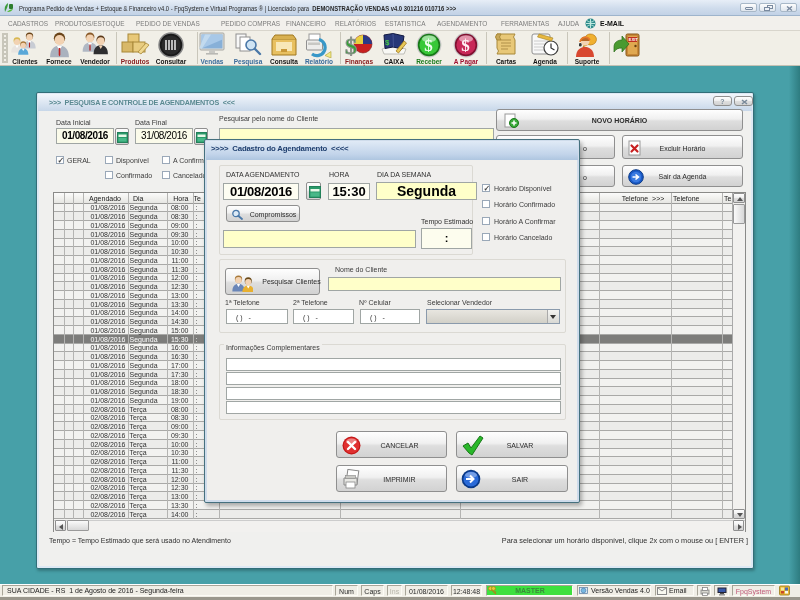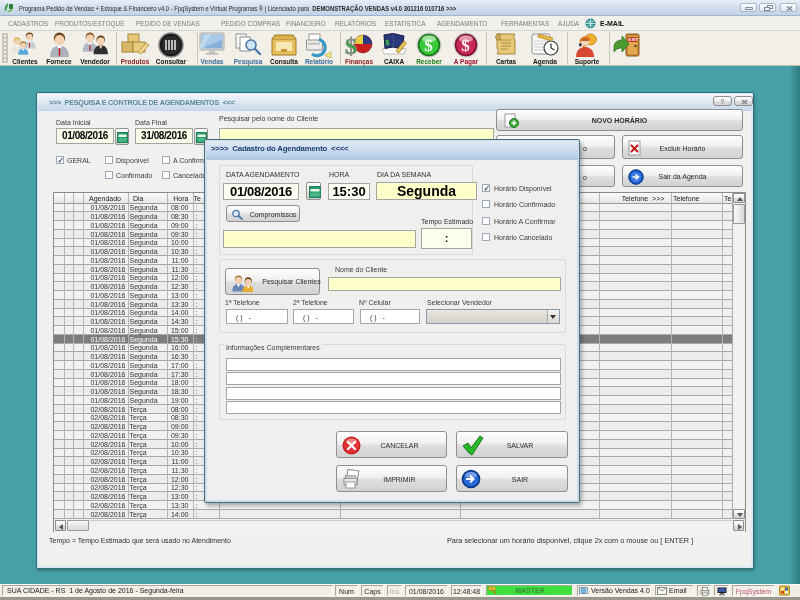--- a/index.html
+++ b/index.html
@@ -243,21 +243,21 @@
     </div>
 <div class="btn" style="left:115px;top:128px;width:14px;height:17px;border-radius:2px;">
       <svg class="ab" style="left:1px;top:2.5px" width="11" height="11" viewBox="0 0 11 11">
         <rect width="11" height="11" rx="1" fill="#2a9a6a" stroke="#1a6a4a"></rect>
         <rect x="1.5" y="2.5" width="8" height="2.5" fill="#e8f8e8"></rect>
         <rect x="1.5" y="6" width="8" height="3.5" fill="#48b888"></rect>
       </svg>
     </div>
 <div class="lbl" style="left:135px;top:119px;">Data Final</div>
 <div class="fld" style="left:135px;top:128px;width:58px;height:16px;background:#fbfbea;text-align:center;">
-      <span style="display:block;font-size:10px;font-weight:bold;line-height:10px;margin-top:2px;letter-spacing:-0.4px;">31/08/2016</span>
+      <span style="display:block;font-size:10px;font-weight:normal;line-height:10px;margin-top:2px;letter-spacing:-0.4px;">31/08/2016</span>
     </div>
 <div class="btn" style="left:194px;top:128px;width:14px;height:17px;border-radius:2px;">
       <svg class="ab" style="left:1px;top:2.5px" width="11" height="11" viewBox="0 0 11 11">
         <rect width="11" height="11" rx="1" fill="#2a9a6a" stroke="#1a6a4a"></rect>
         <rect x="1.5" y="2.5" width="8" height="2.5" fill="#e8f8e8"></rect>
         <rect x="1.5" y="6" width="8" height="3.5" fill="#48b888"></rect>
       </svg>
     </div>
 <div class="lbl" style="left:219px;top:115px;">Pesquisar pelo nome do Cliente</div>
 <div class="yfld" style="left:219px;top:128px;width:275px;height:16px;"></div>
@@ -548,21 +548,21 @@
     </div>
 <div class="ab" style="left:54px;top:519.50px;width:691px;height:12px;background:#f2f1ef;border-top:1px solid #ccc;"></div>
 <div class="btn" style="left:55px;top:520.00px;width:11px;height:11px;border-radius:1px;">
       <div class="ab" style="left:3px;top:2.5px;width:0;height:0;border-top:3px solid transparent;border-bottom:3px solid transparent;border-right:4px solid #555;"></div>
     </div>
 <div class="ab" style="left:67px;top:520.00px;width:22px;height:11px;border:1px solid #999;border-radius:1px;background:linear-gradient(180deg,#fafafa,#d8d8d8);"></div>
 <div class="btn" style="left:733px;top:520.00px;width:11px;height:11px;border-radius:1px;">
       <div class="ab" style="left:4px;top:2.5px;width:0;height:0;border-top:3px solid transparent;border-bottom:3px solid transparent;border-left:4px solid #555;"></div>
     </div>
 <div class="lbl" style="left:49px;top:537px;color:#2f2f2f;">Tempo = Tempo Estimado que será usado no Atendimento</div>
-<div class="lbl" style="left:447px;top:535.5px;width:301px;color:#2f2f2f;font-size:7.3px;">Para selecionar um horário disponível, clique 2x com o mouse ou [ ENTER ]</div>
+<div class="lbl" style="left:447px;top:535.5px;width:301px;text-align:right;color:#2f2f2f;font-size:7.3px;">Para selecionar um horário disponível, clique 2x com o mouse ou [ ENTER ]</div>
 <div class="ab" style="left:204px;top:139px;width:376px;height:364px;background:#f0efed;border:1px solid #45707e;border-radius:2px;box-shadow:inset 0 0 0 2px #cfdceb,2px 3px 4px rgba(0,0,0,.3);"></div>
 <div class="ab" style="left:206px;top:141px;width:372px;height:19px;background:linear-gradient(180deg,#e0eaf6 0%,#c2d4ea 70%,#aec6e0 100%);"></div>
 <div class="ab" style="left:211px;top:143.5px;font-size:7.8px;font-weight:bold;color:#1e3e6e;letter-spacing:-0.2px;">&gt;&gt;&gt;&gt;&nbsp; Cadastro do Agendamento&nbsp;  &lt;&lt;&lt;&lt;</div>
 <div class="gb" style="left:219px;top:165px;width:254px;height:90px;"></div>
 <div class="lbl" style="left:226px;top:171px;color:#2f2f2f;">DATA AGENDAMENTO</div>
 <div class="fld" style="left:223px;top:183px;width:76px;height:17px;background:#fdfdf2;text-align:center;">
       <span style="display:block;font-size:13px;font-weight:bold;line-height:13px;margin-top:0.5px;letter-spacing:-0.3px;">01/08/2016</span>
     </div>
 <div class="btn" style="left:306px;top:182px;width:15px;height:18px;border-radius:2px;">
       <svg class="ab" style="left:1.5px;top:3px" width="12" height="12" viewBox="0 0 12 12">

